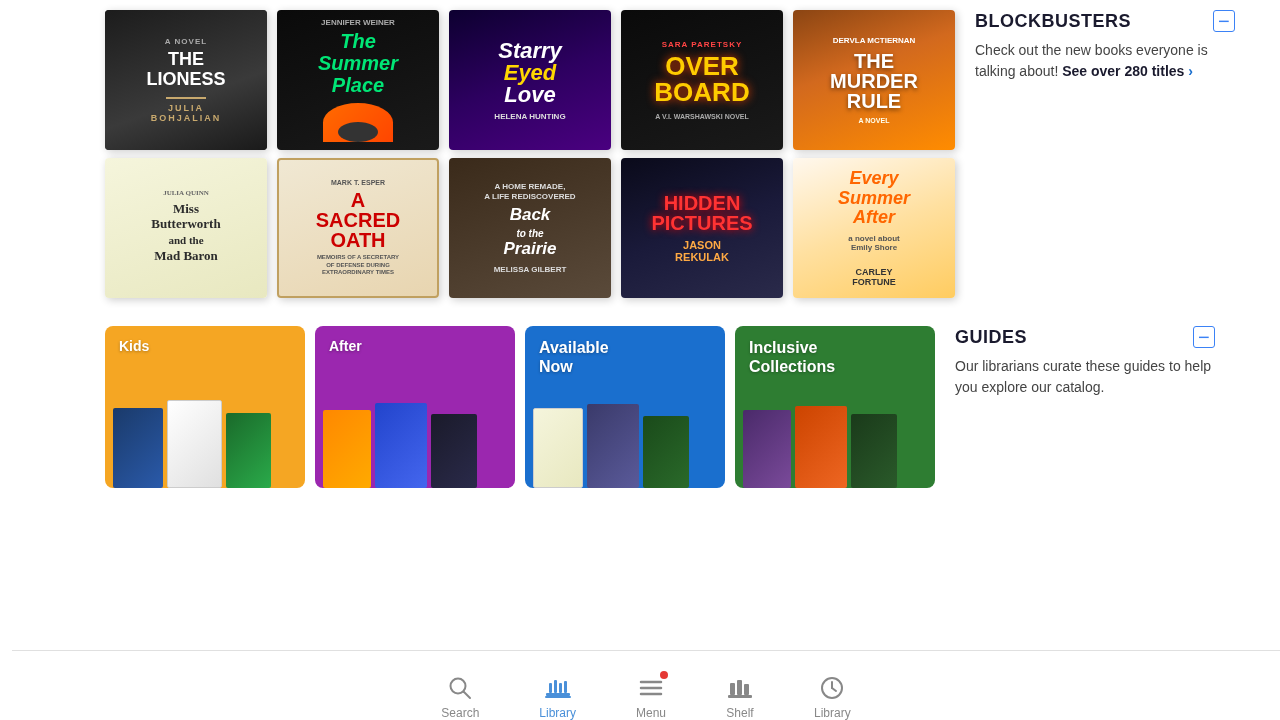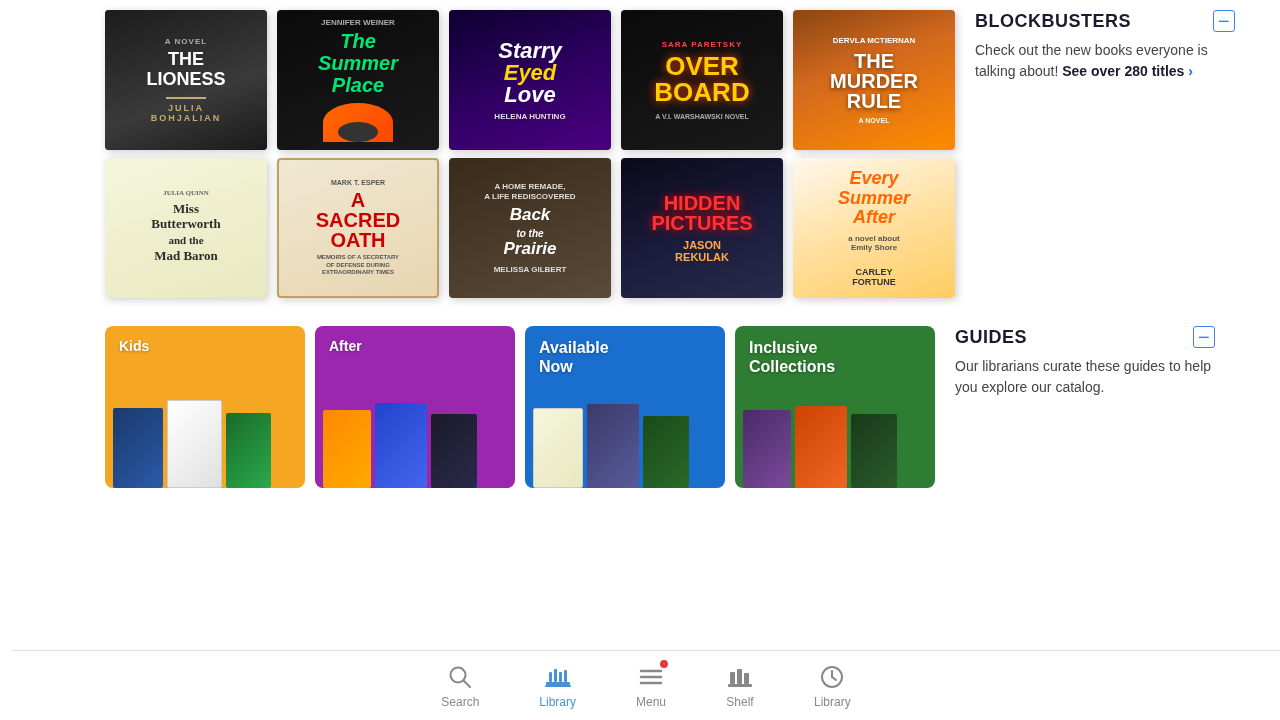--- a/index.html
+++ b/index.html
@@ -152,21 +152,21 @@
     
     .nav-bar {
       position: absolute;
       bottom: 0;
       left: 12px;
       right: 0;
       height: 70px;
       background: #fff;
       border-top: 1px solid #e0e0e0;
       display: flex;
-      align-items: center;
+      align-items: flex-end;
       justify-content: center;
       gap: 60px;
     }
 
     .nav-item {
       display: flex;
       flex-direction: column;
       align-items: center;
       gap: 4px;
       cursor: pointer;

